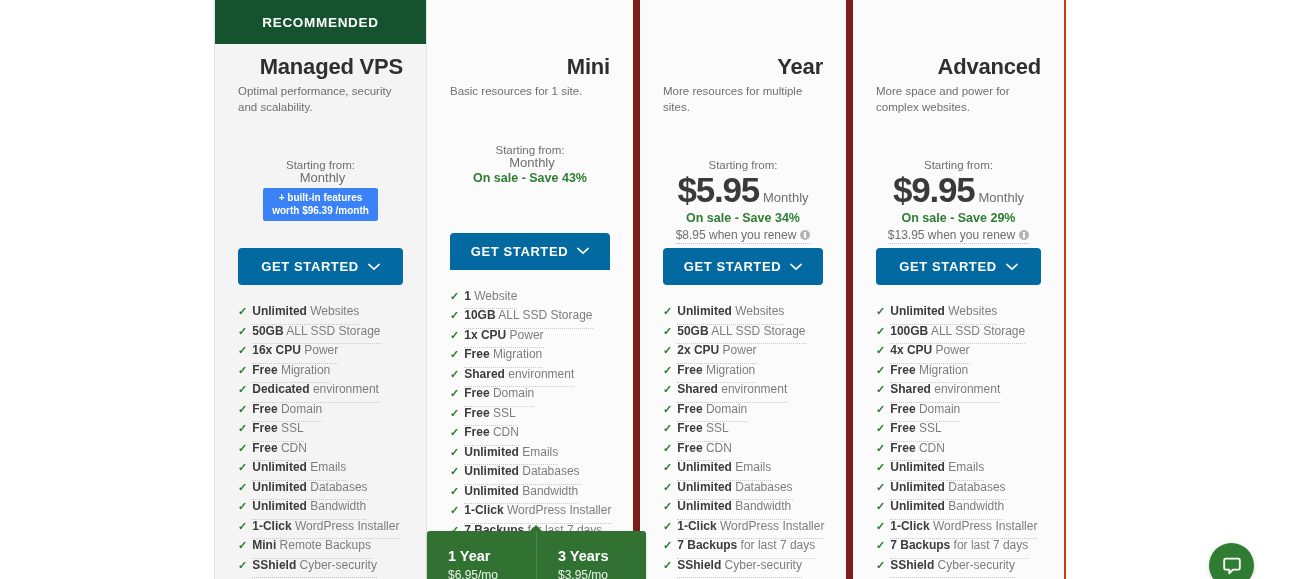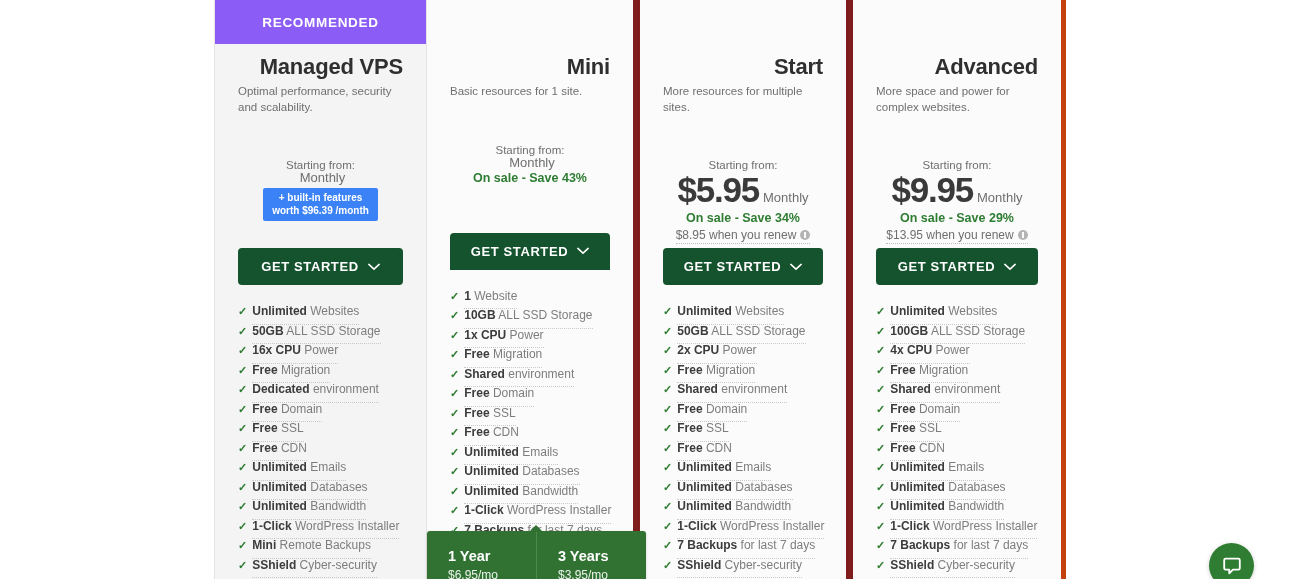--- a/index.html
+++ b/index.html
@@ -25,26 +25,26 @@
     background: #fbfbfb;
     border-right: 7px solid #7f1d1d;
     padding: 0;
     overflow: visible;
   }
   .col:first-child {
     background: #f4f4f4;
     border-left: 1px solid #e4e4e4;
     border-right: 1px solid #e4e4e4;
   }
-  .col:last-child { border-right: 5px solid #c2410c; }
+  .col:last-child { border-right: 2px solid #c2410c; }
 
   
   .ribbon {
     height: 44px;
-    background: #8b5cf6;
+    background: #14532d;
     color: #ffffff;
     display: flex; align-items: center; justify-content: center;
     font-size: 13.5px; font-weight: bold;
     letter-spacing: 0.7px;
   }
   .ribbon-spacer { height: 44px; }
 
   .pad { padding: 0 23px; }
 
   .plan-name {
@@ -135,21 +135,21 @@
     text-align: center;
     margin-top: 3px;
   }
 
   
   .cta-wrap { padding: 0 23px; margin-top: 15px; position: relative; }
   .cta {
     display: flex; align-items: center; justify-content: center;
     gap: 9px;
     height: 37px;
-    background: #14532d;
+    background: #0369a1;
     color: #ffffff;
     border: none;
     border-radius: 4px;
     font-size: 13px;
     font-weight: bold;
     letter-spacing: 0.6px;
     width: 100%;
     cursor: pointer;
     font-family: "Liberation Sans", sans-serif;
   }
@@ -394,21 +394,21 @@
           </div>
           <div class="feat">
             <span class="check">✓</span>
             <span class="txt"><span class="b">SShield</span> <span class="g">Cyber-security</span></span>
           </div>
         </div>
       </div>
       <div class="col">
         <div class="ribbon-spacer"></div>
         <div class="pad">
-          <div class="plan-name">Start</div>
+          <div class="plan-name">Year</div>
           <div class="plan-desc">More resources for multiple sites.</div>
         </div>
         <div class="price-block">
           <div class="starting">Starting from:</div>
           <div class="price-row">
             <span class="price-amount">$5.95</span>
             <span class="price-period">Monthly</span>
           </div>
           <div class="sale">On sale - Save 34%</div>
           <div><span class="renew"><span>$8.95 when you renew</span><span class="info-icon"></span></span></div>

